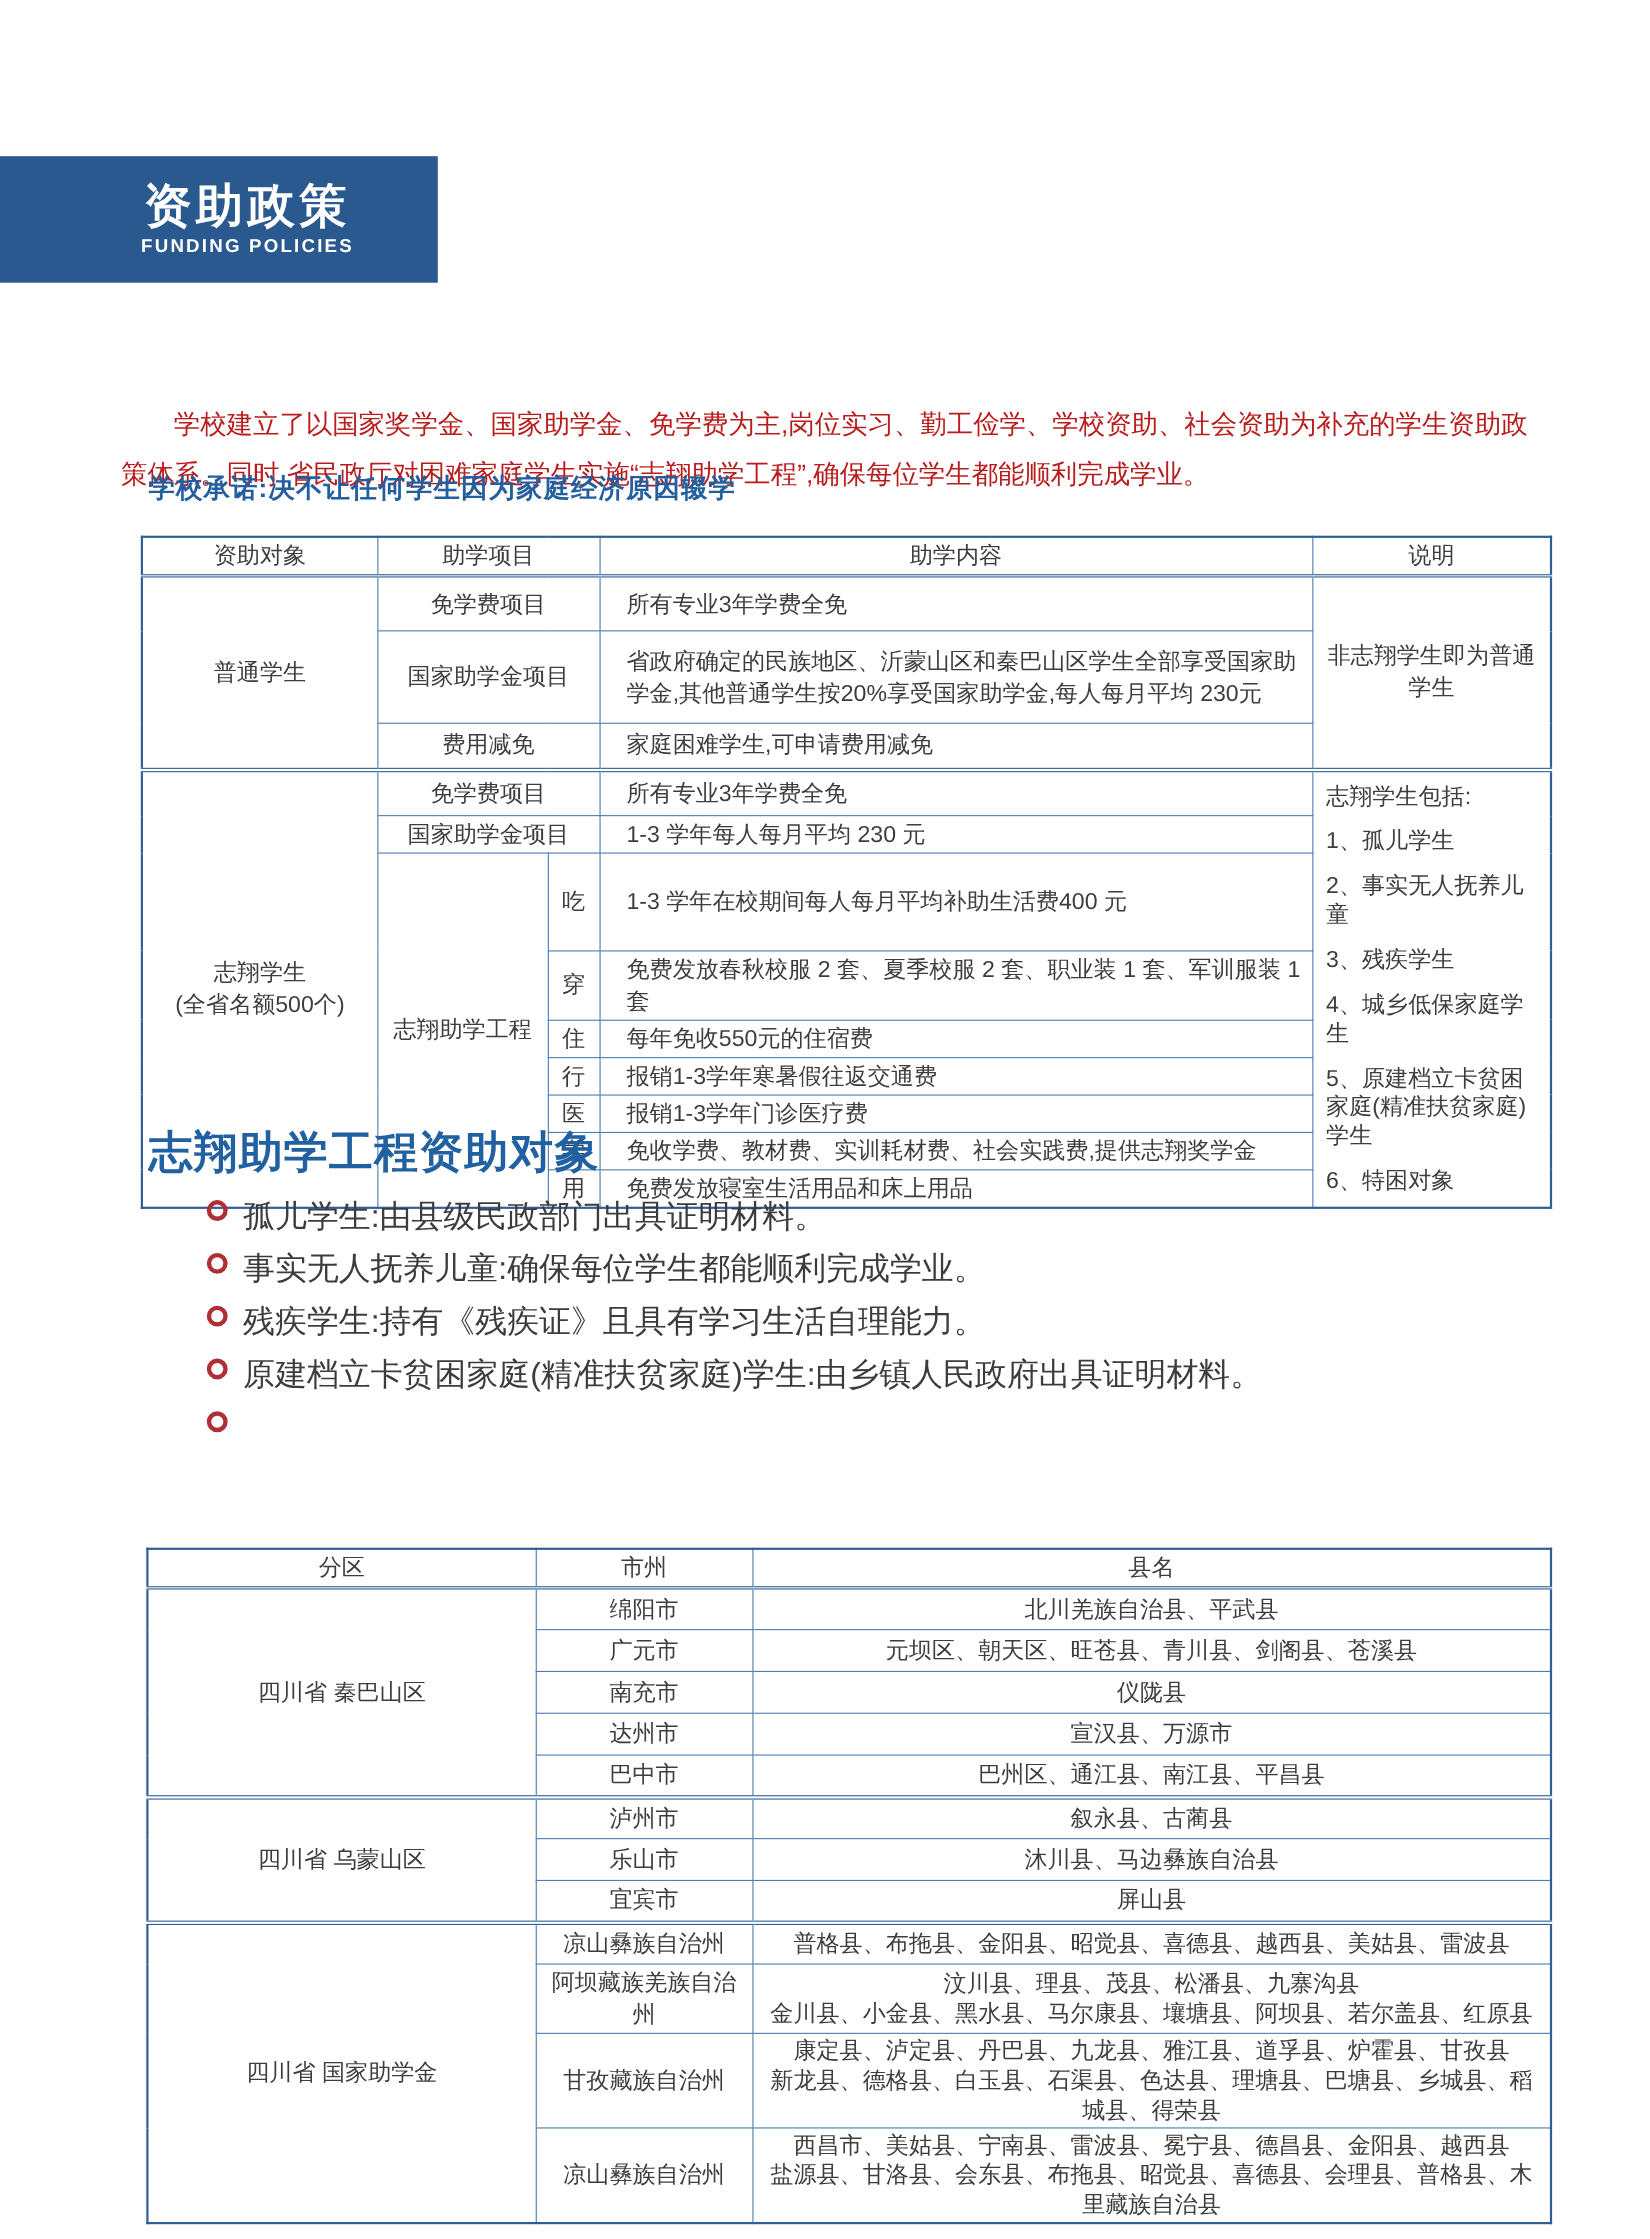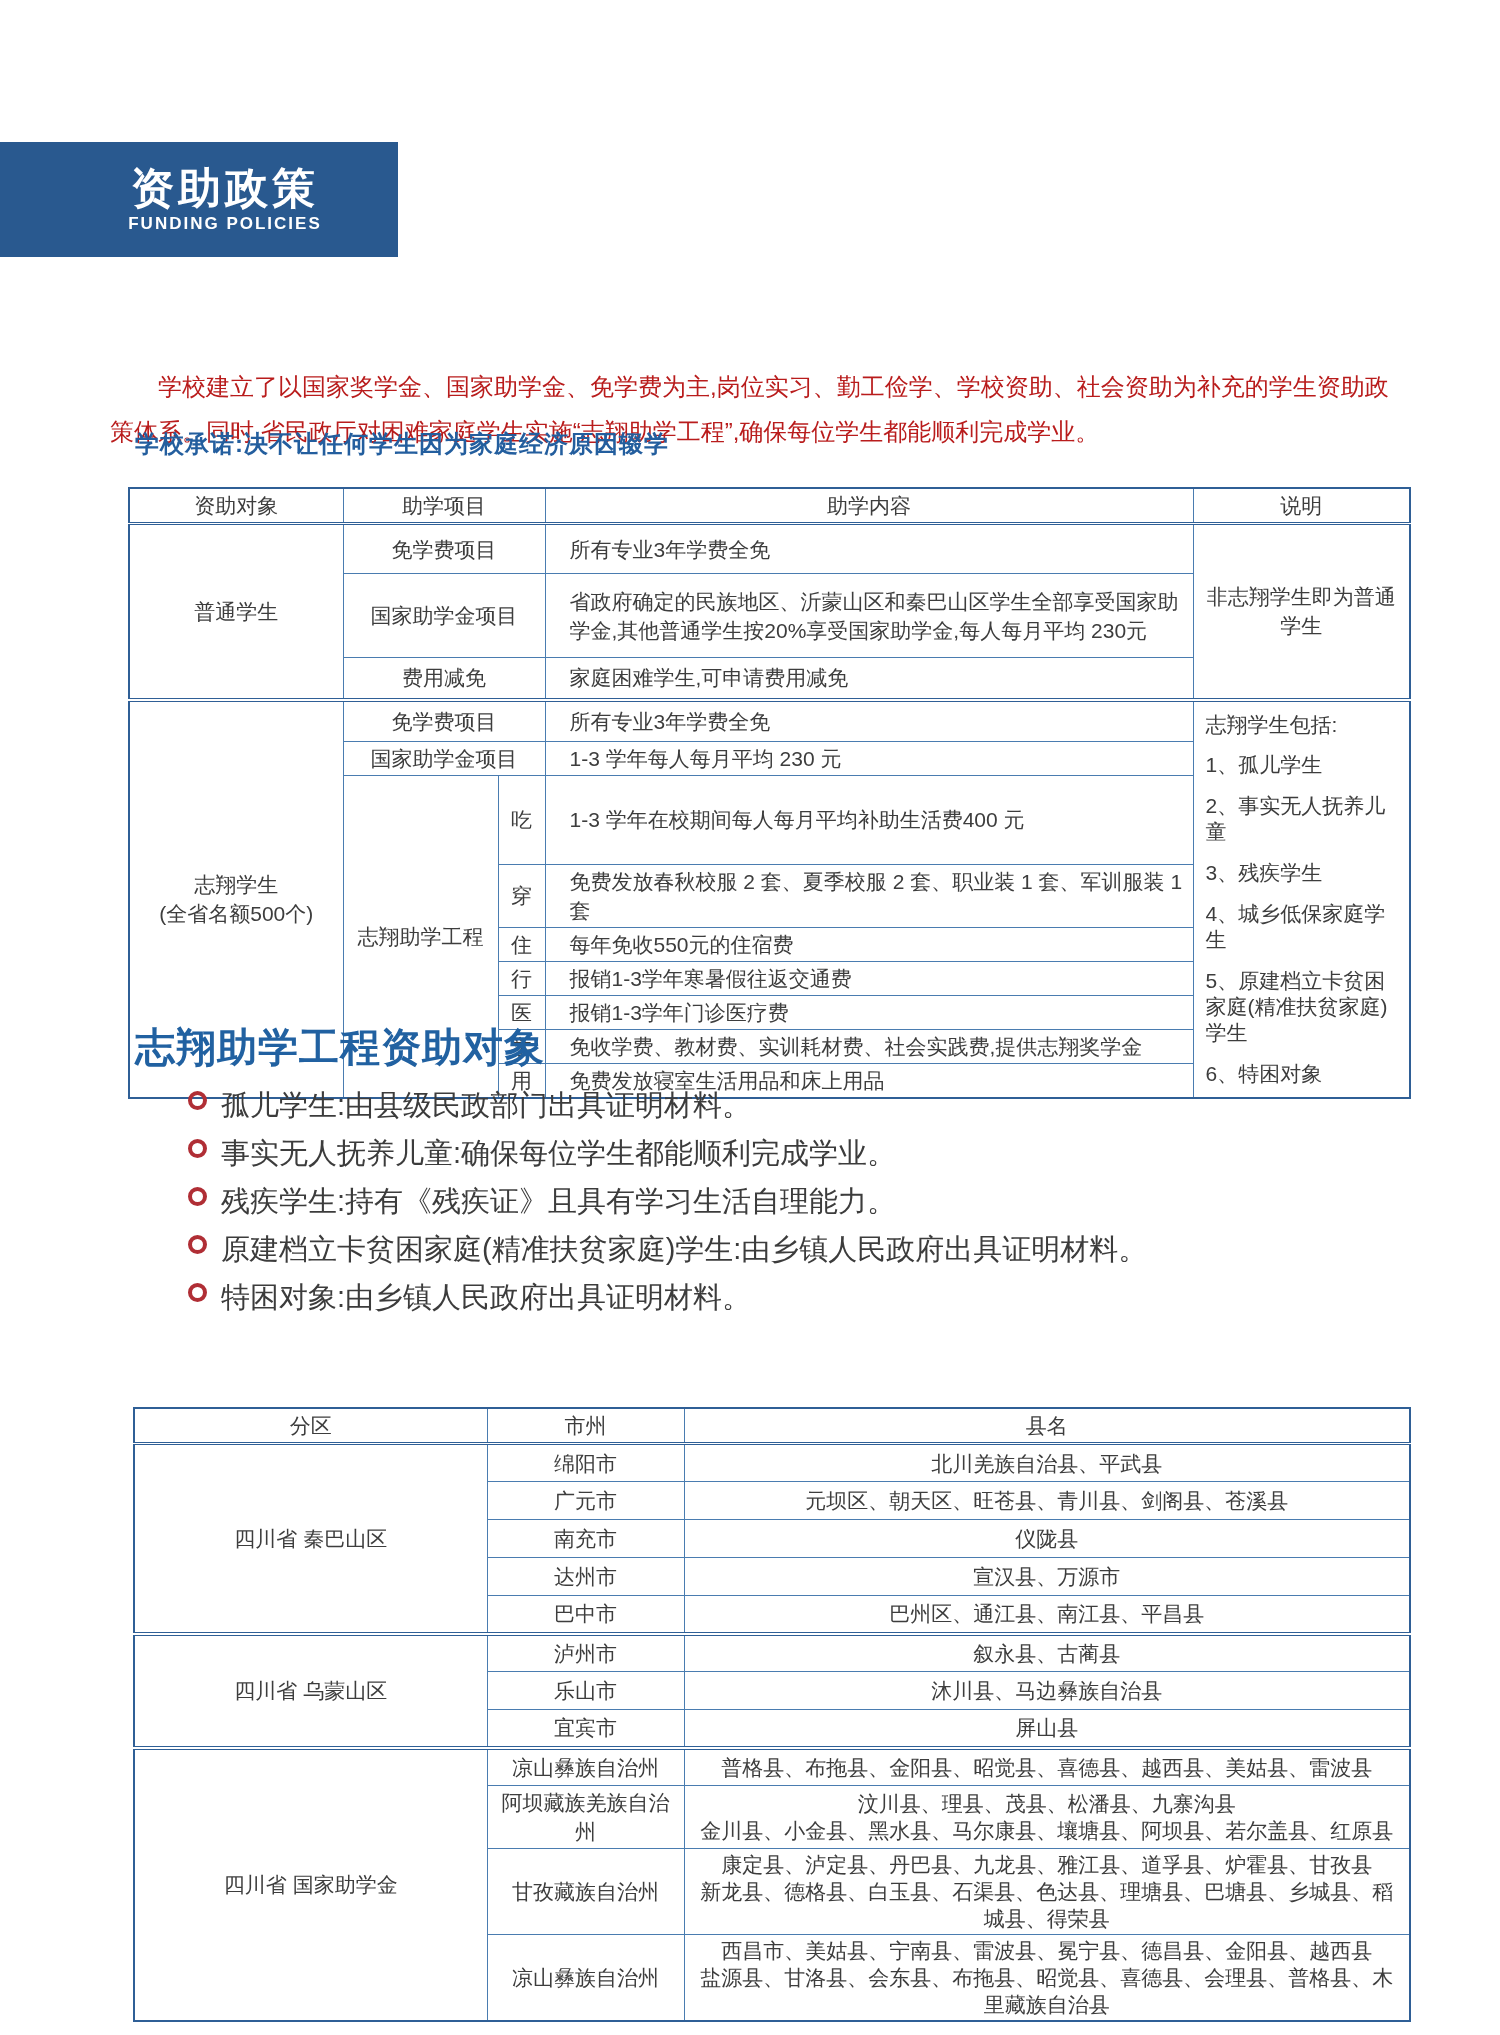--- a/index.html
+++ b/index.html
@@ -167,21 +167,20 @@
   <div class="bullet">
     <span class="ring"></span>
     <span>残疾学生:持有《残疾证》且具有学习生活自理能力。</span>
   </div>
   <div class="bullet">
     <span class="ring"></span>
     <span>原建档立卡贫困家庭(精准扶贫家庭)学生:由乡镇人民政府出具证明材料。</span>
   </div>
   <div class="bullet">
     <span class="ring"></span>
-    <span>特困对象:由乡镇人民政府出具证明材料。</span>
   </div>
 </div>
 
 <table class="t2">
   <colgroup>
     <col style="width:353px">
       <col style="width:197px">
       <col style="width:726px">
   </colgroup>
   <tbody>

